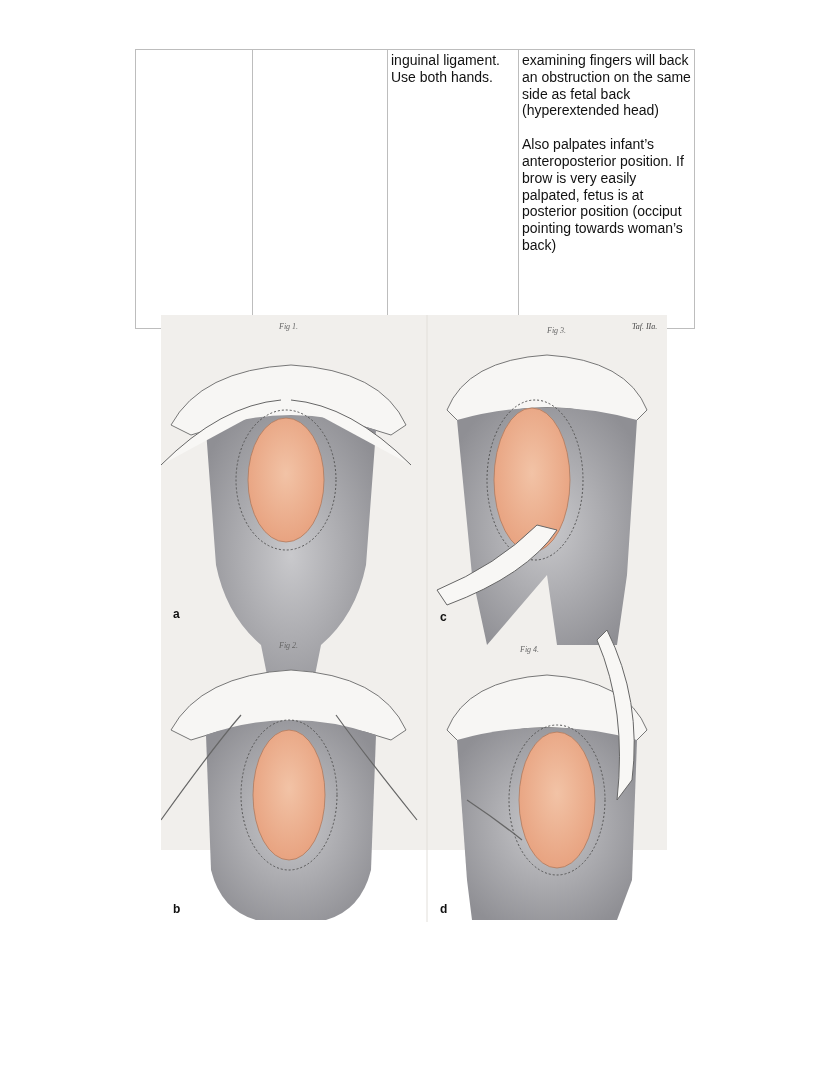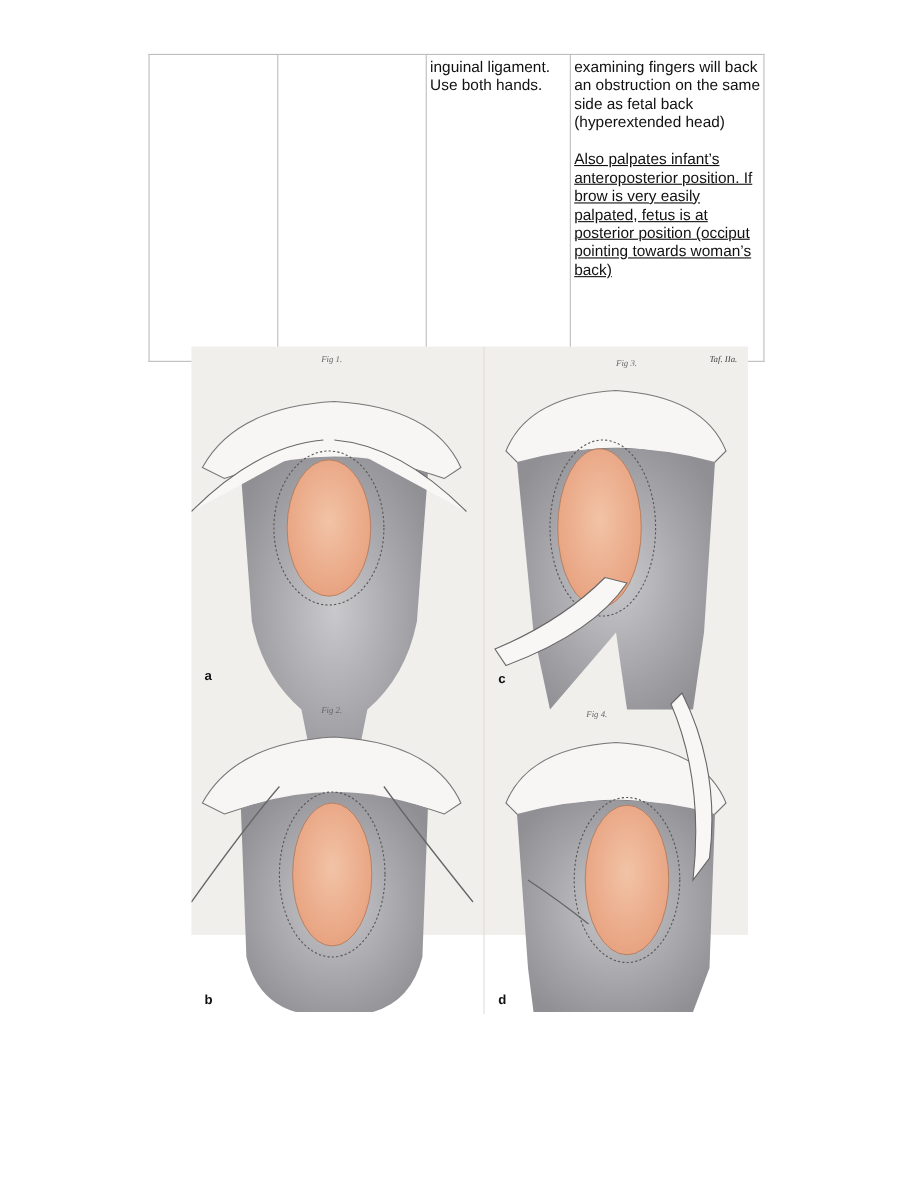--- a/index.html
+++ b/index.html
@@ -3,23 +3,23 @@
   <meta charset="utf-8">
   <style>
     html, body { margin: 0; padding: 0; background: #ffffff; }
     body { width: 828px; height: 1071px; position: relative; overflow: hidden;
       font-family: "Liberation Sans", sans-serif; color: #111; }
     .tbl { position: absolute; left: 135px; top: 49px; width: 559px; height: 280px;
       border-collapse: collapse; table-layout: fixed; }
     .tbl td { border: 1px solid #bdbdbd; vertical-align: top; padding: 2px 3px;
       font-size: 14px; line-height: 16.8px; }
     .para { margin: 0; }
-    .para + .para { margin-top: 17px; text-decoration: underline; }
+    .para + .para { margin-top: 17px; }
     .figure { position: absolute; left: 161px; top: 315px; width: 506px; height: 535px;
-      background: #f1efec; margin-left: 13px; }
+      background: #f1efec; }
     .figure svg { display: block; }
   </style>
 </head>
 <body>
 
 <table class="tbl">
   <colgroup>
     <col style="width:117px">
       <col style="width:135px">
       <col style="width:131px">

